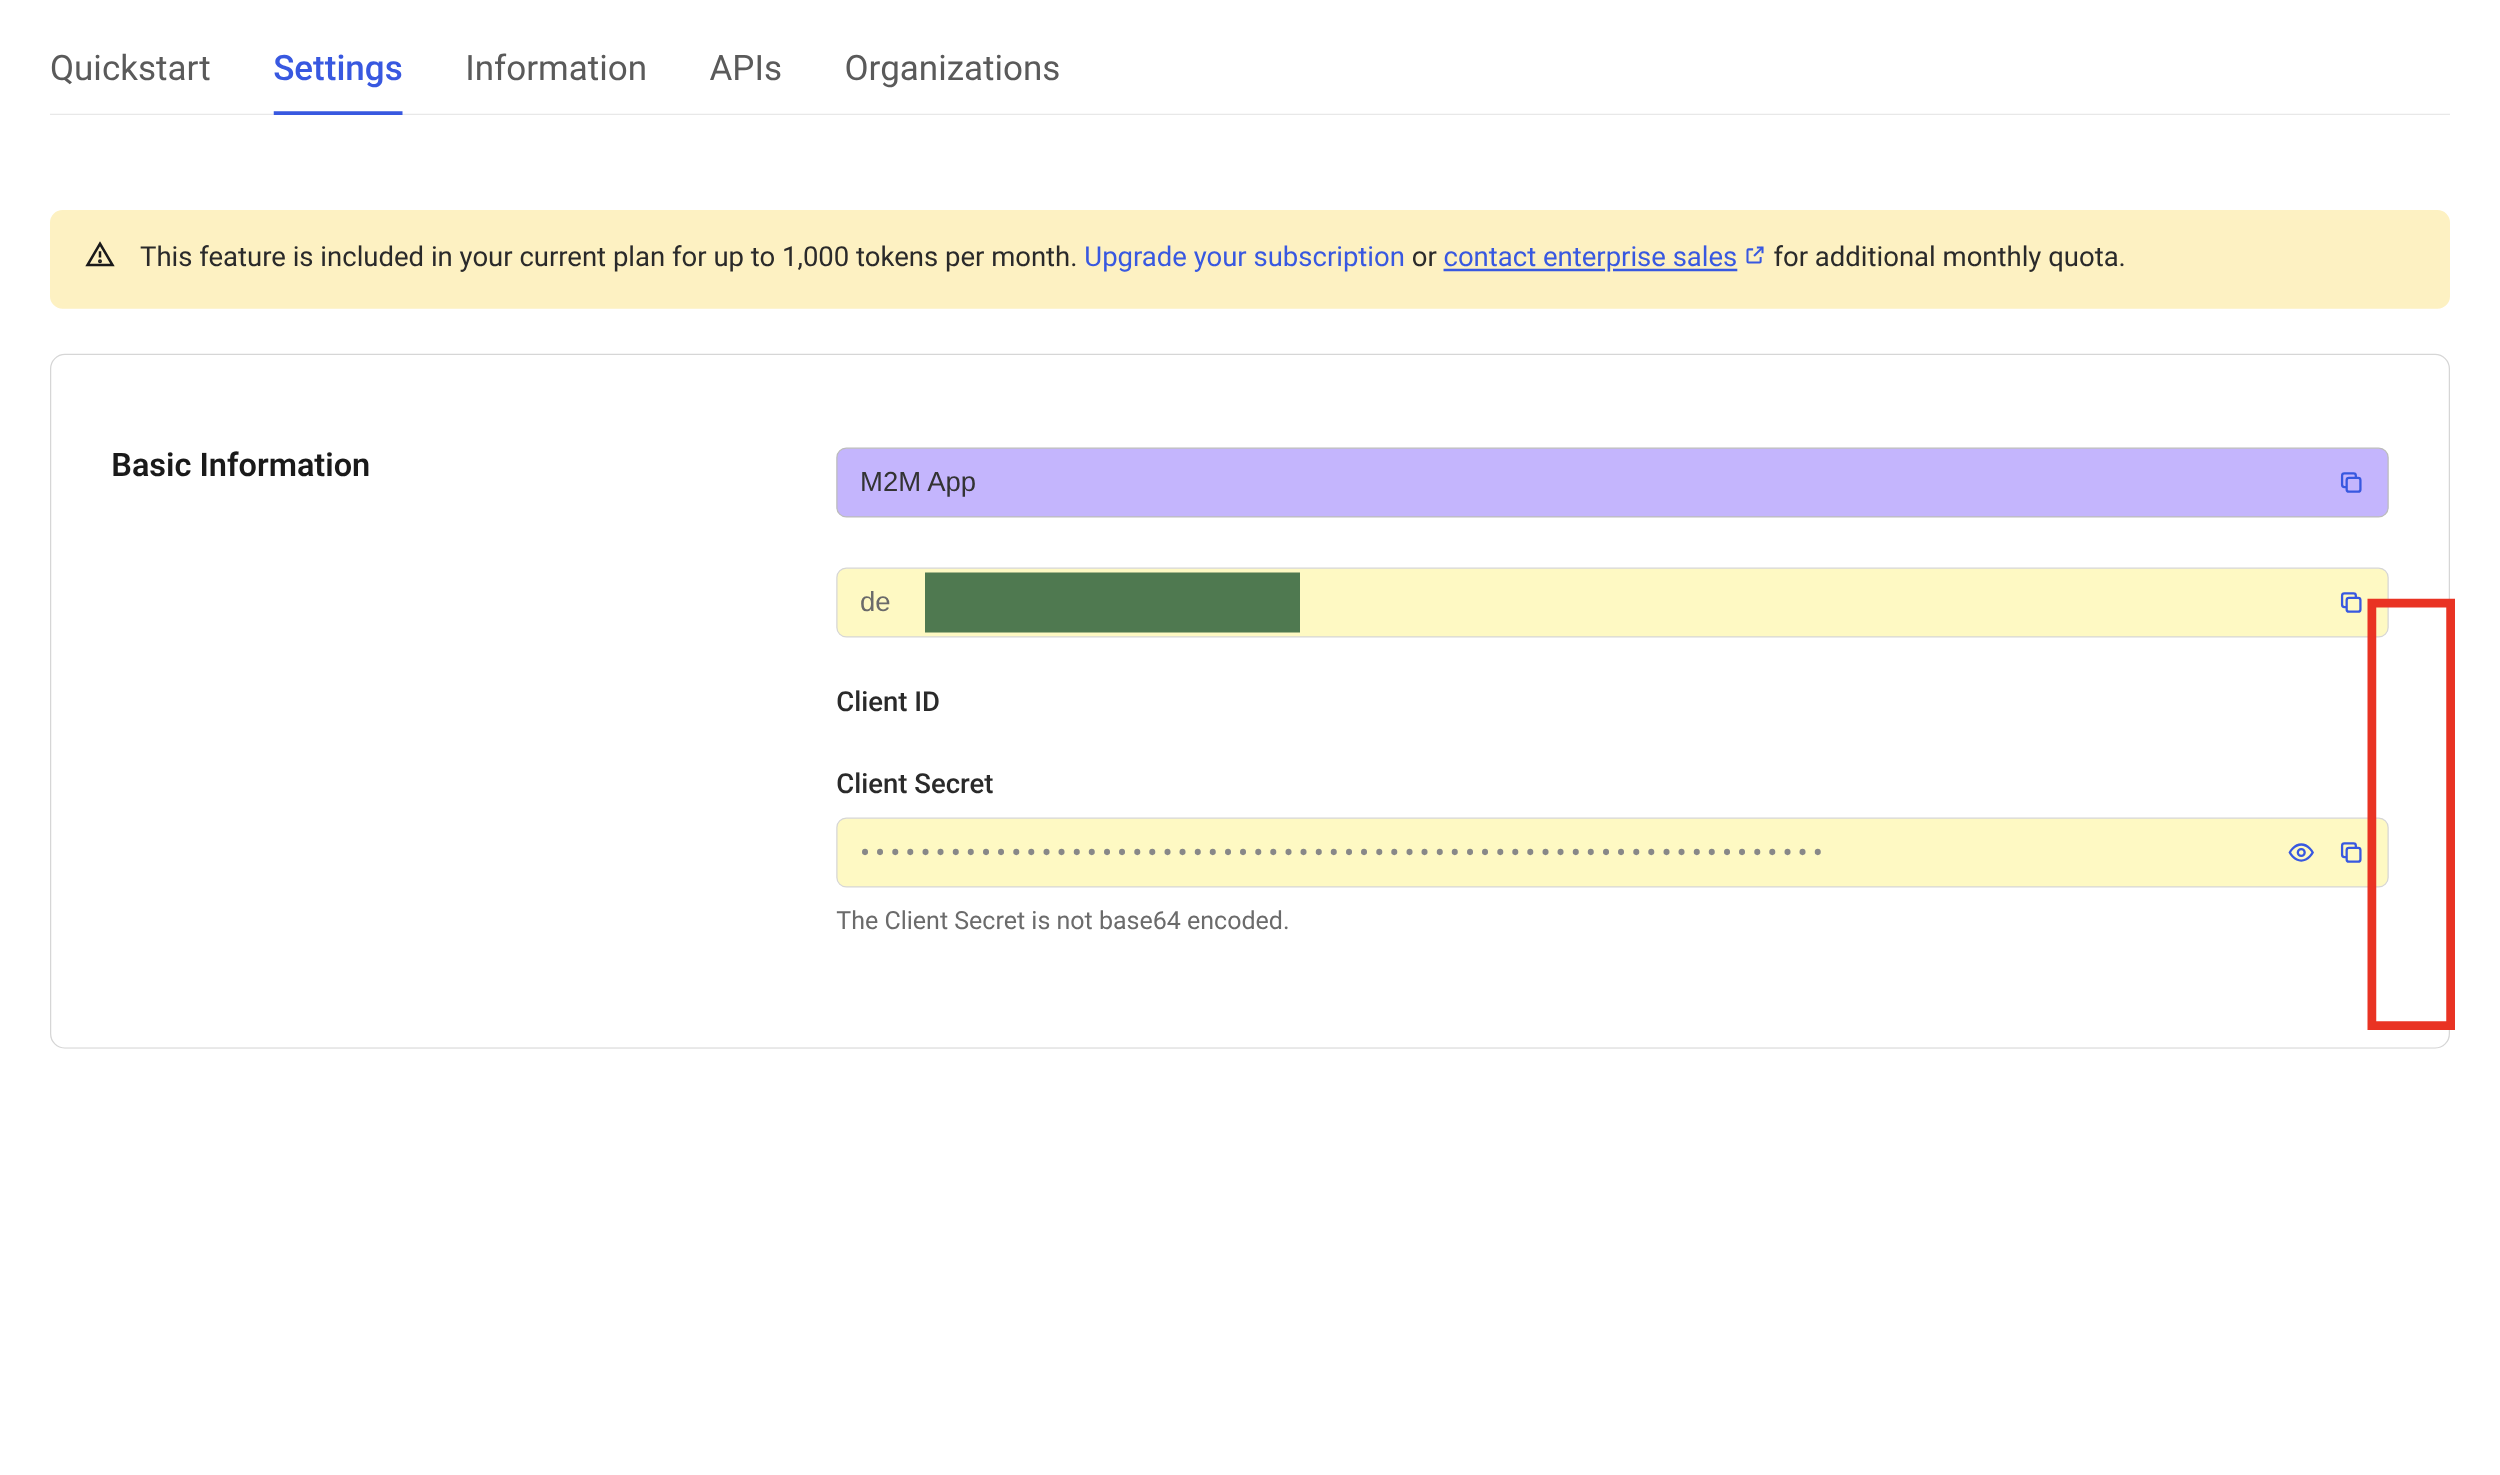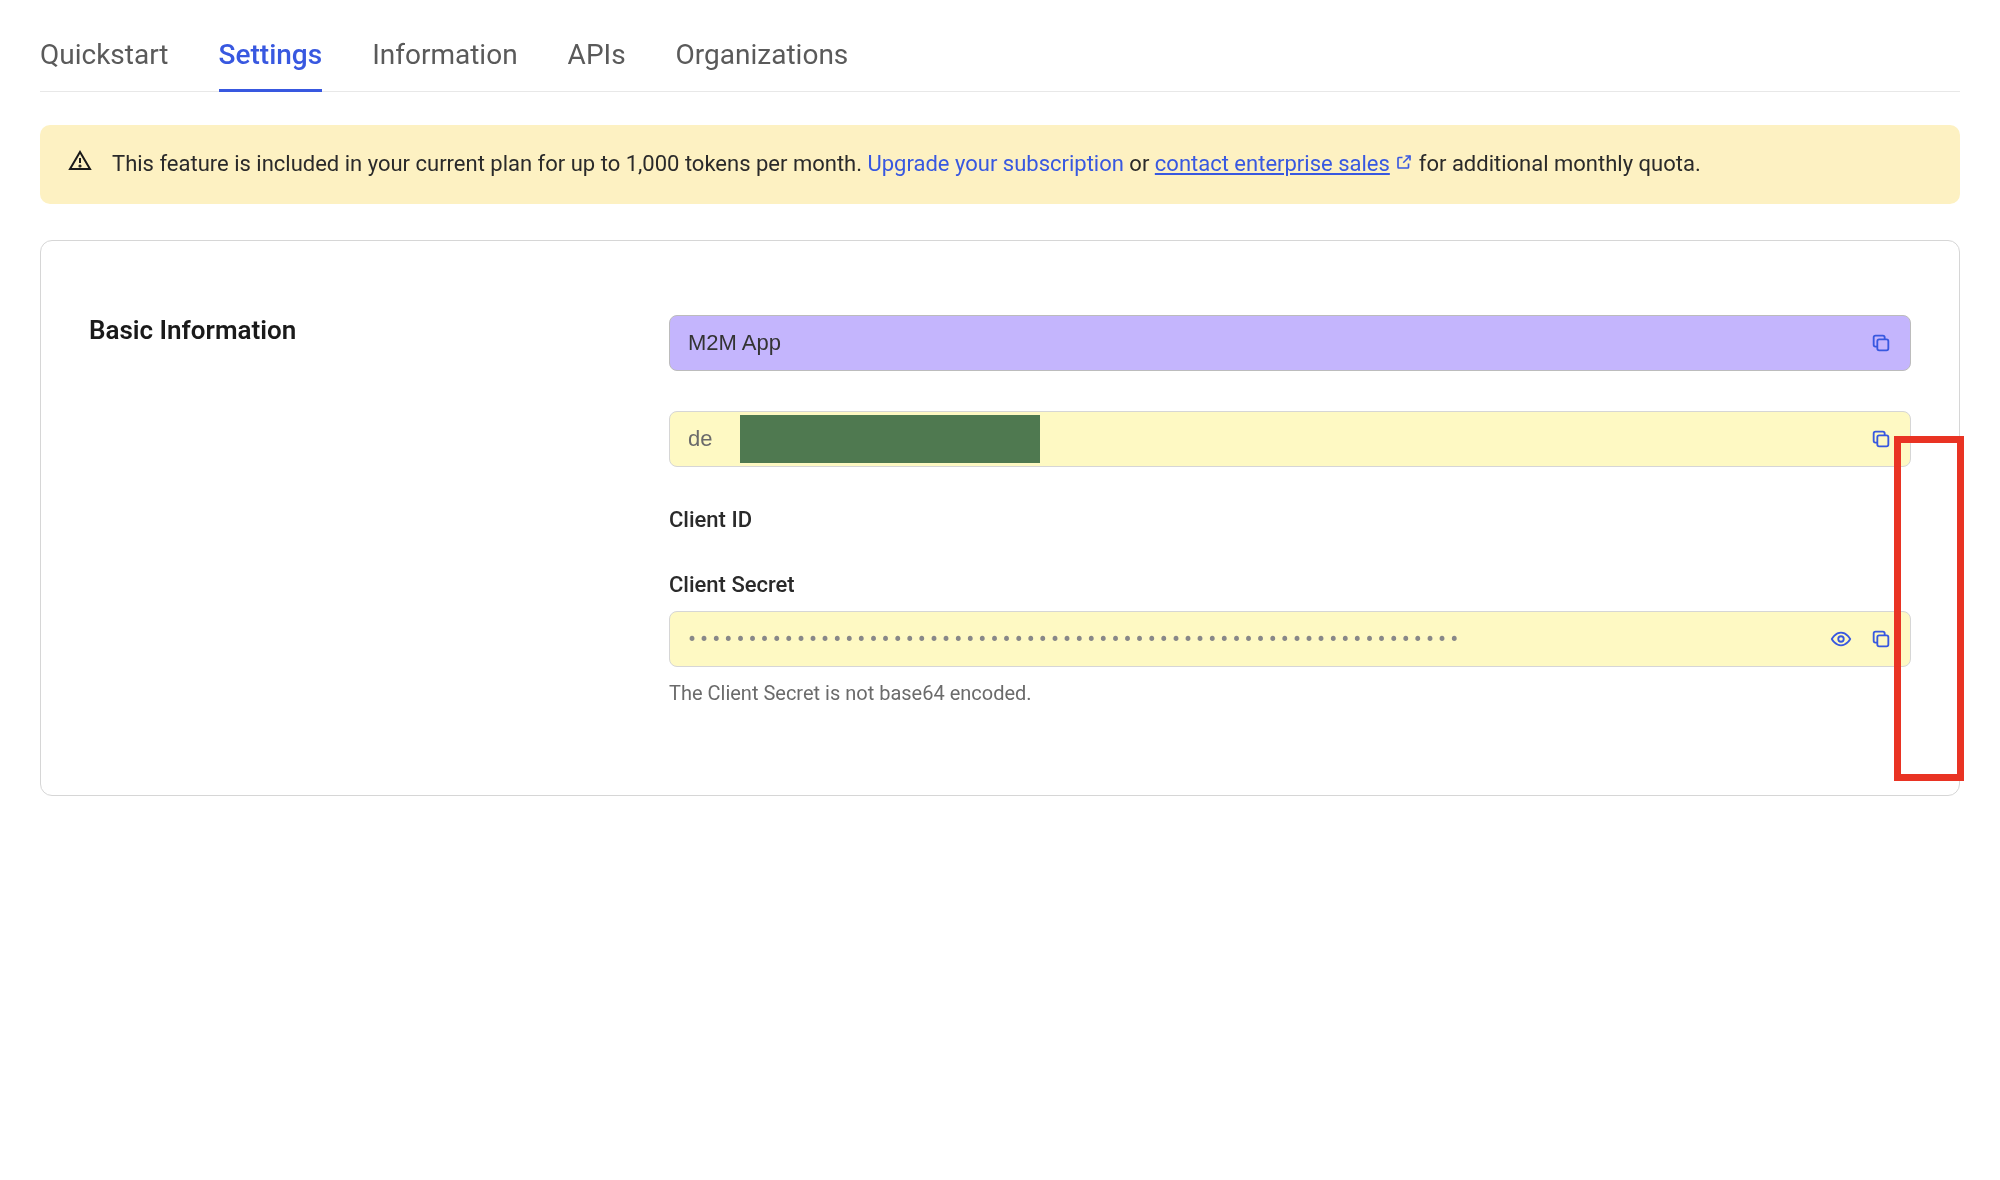--- a/index.html
+++ b/index.html
@@ -28,21 +28,21 @@
       font-weight: 500;
     }
     .tab.active::after {
       content: "";
       position: absolute;
       left: 0; right: 0; bottom: -1px;
       height: 3px;
       background: #3858e0;
     }
     .alert {
-      margin-top: 33px;
+      margin-top: 76px;
       background: #fdf1c2;
       border-radius: 10px;
       padding: 22px 28px 24px 28px;
       display: flex;
       align-items: flex-start;
       gap: 20px;
     }
     .alert-icon svg { width: 24px; height: 24px; margin-top: 2px; }
     .alert-text {
       font-size: 22px; line-height: 1.5; color: #2a2a2a;

